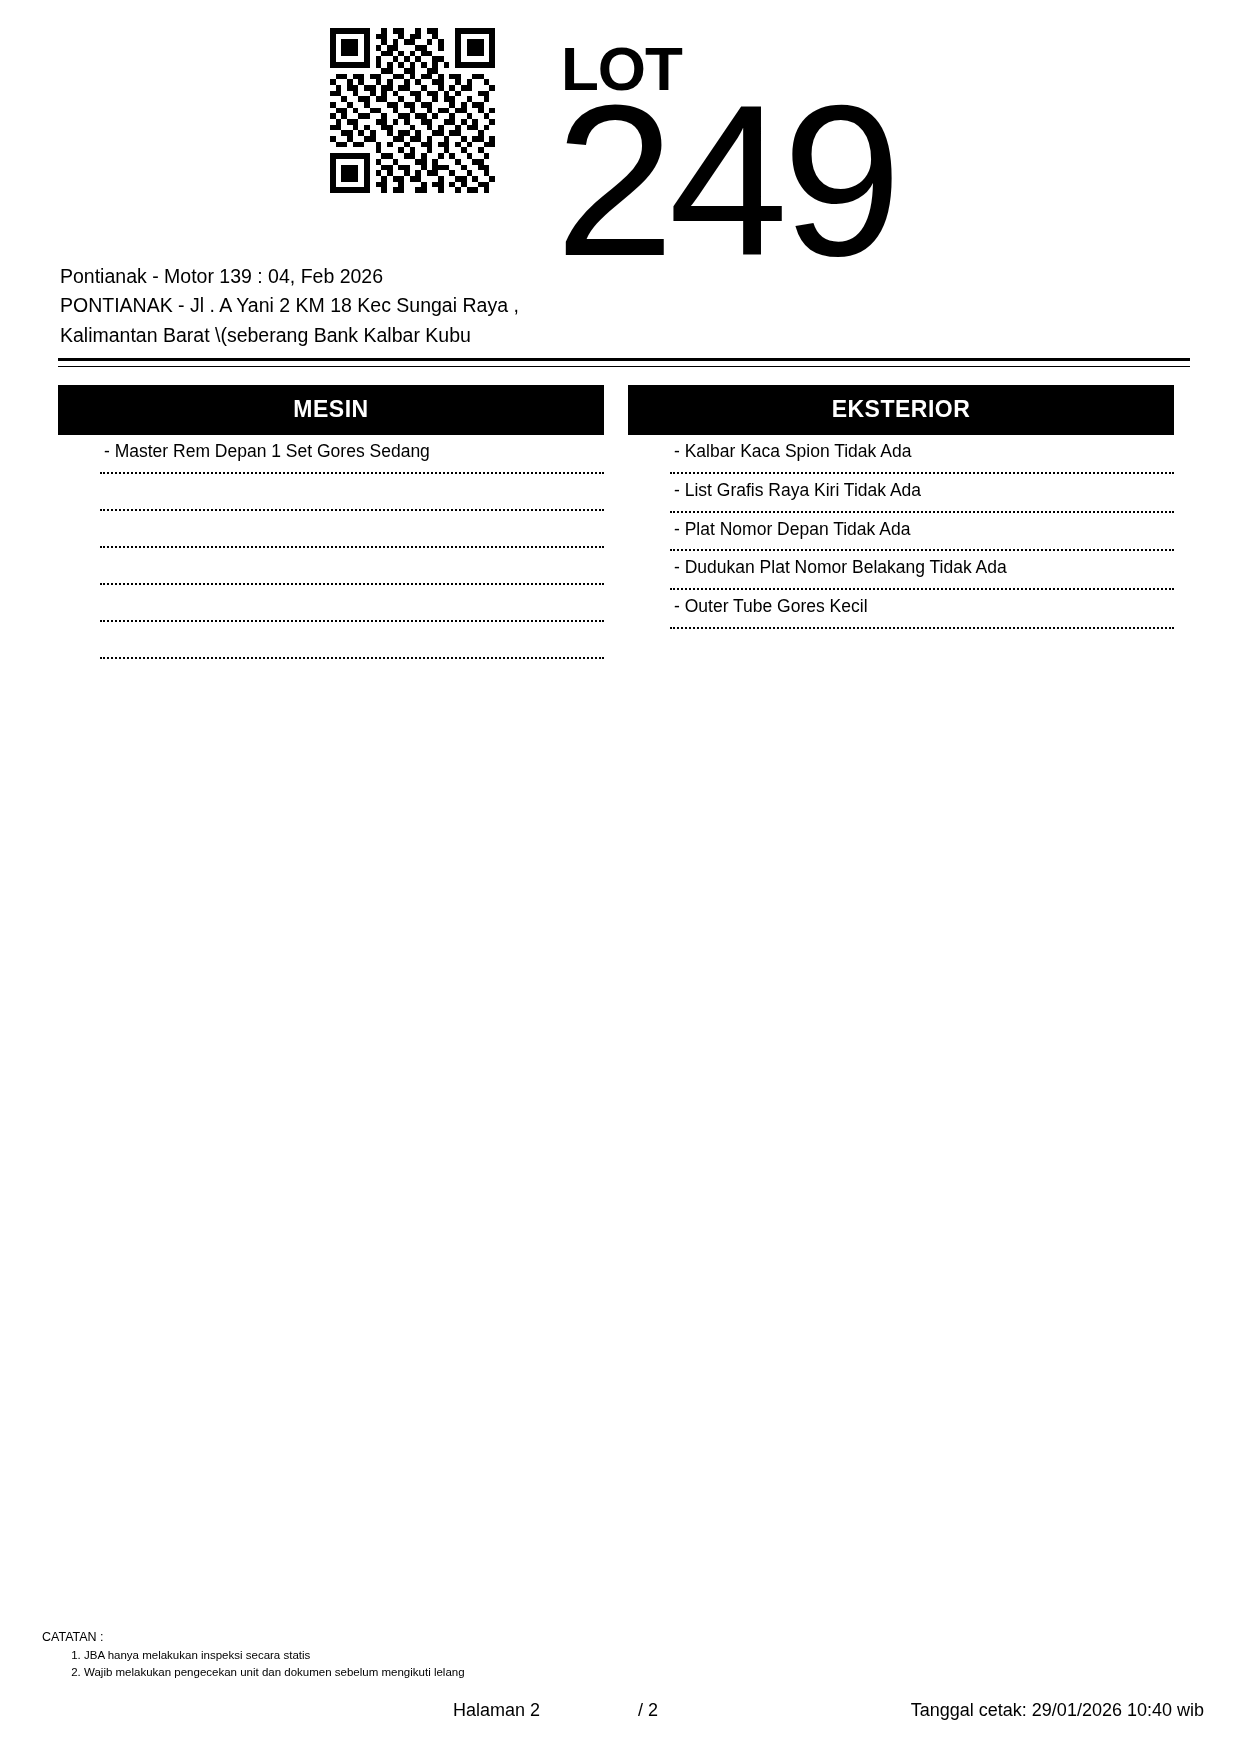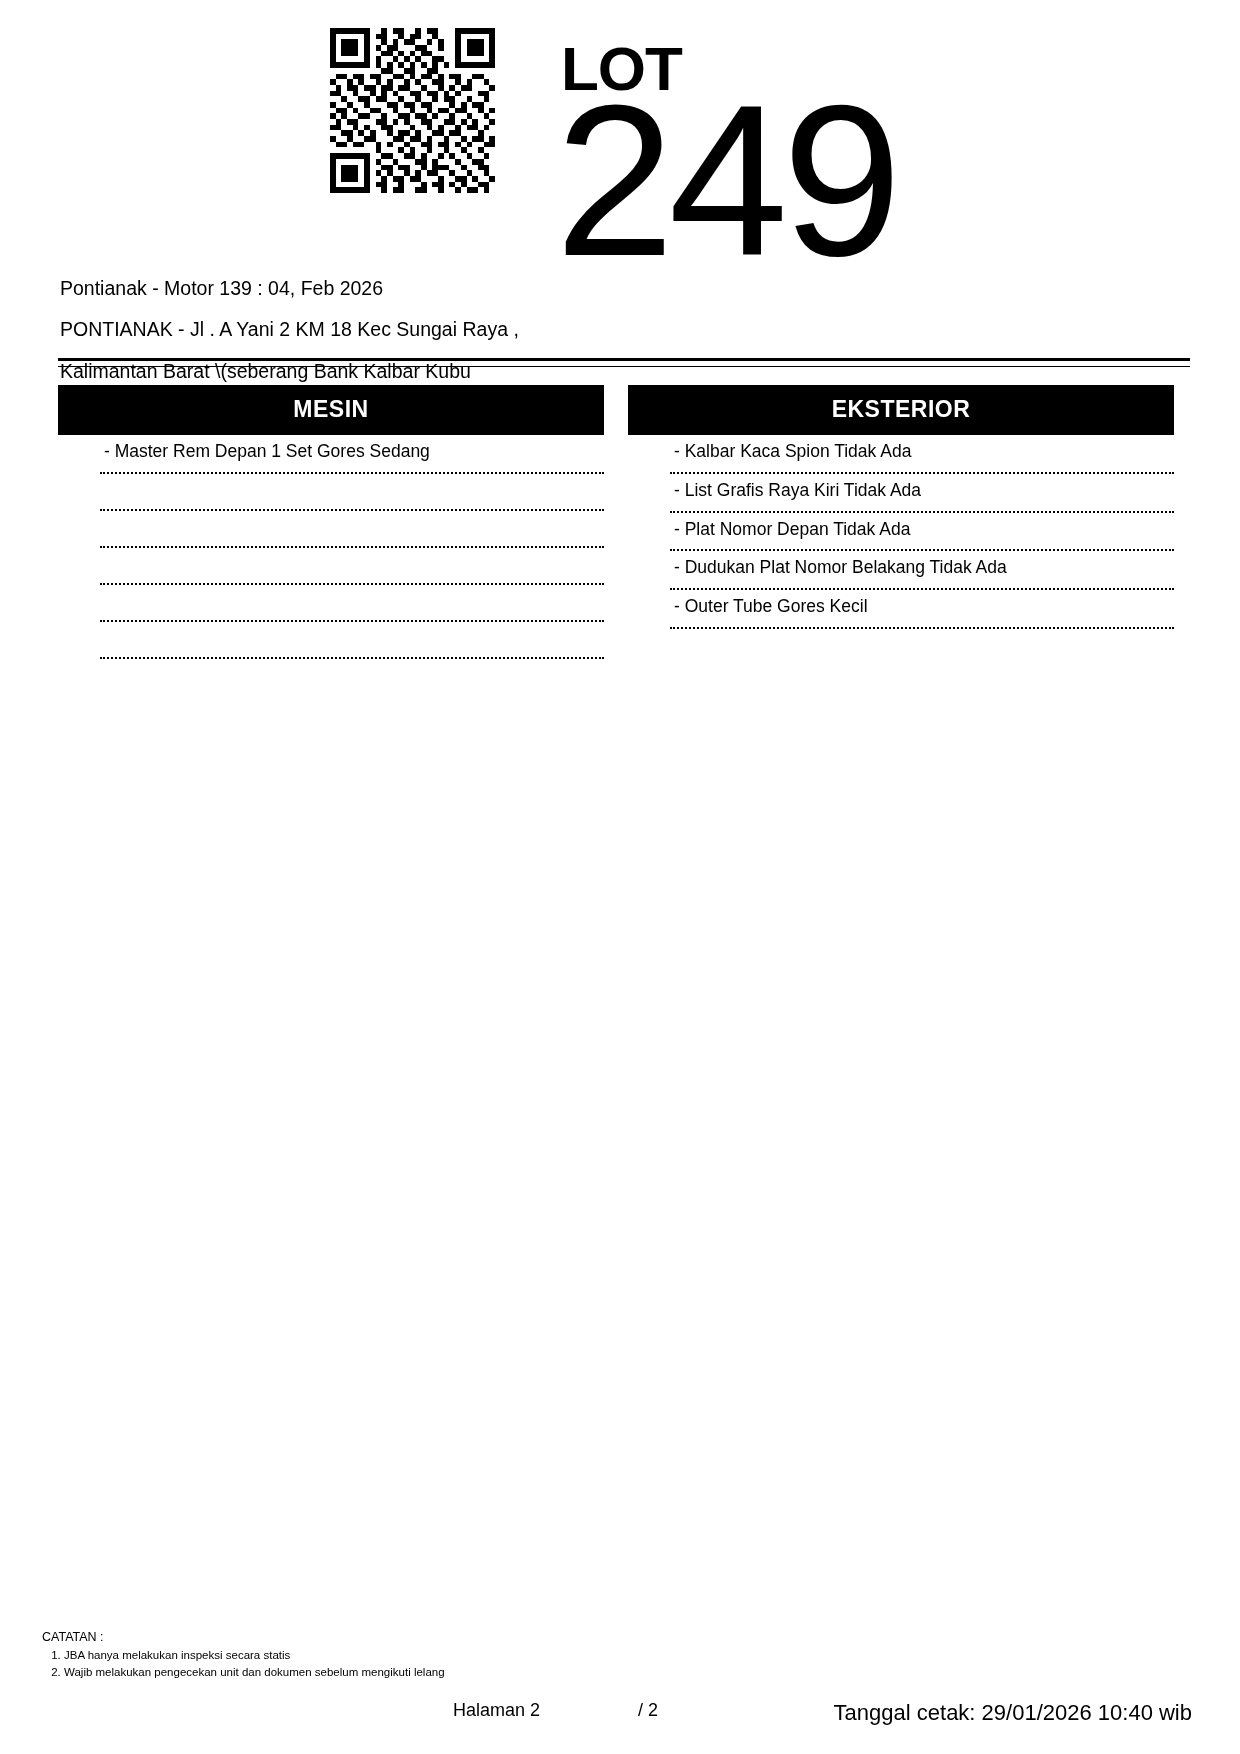--- a/index.html
+++ b/index.html
@@ -60,21 +60,21 @@
   }
 
   .meta {
     position: absolute;
     left: 60px;
     top: 262px;
     font-size: 19.5px;
     line-height: 1.5;
     width: 560px;
   }
-  .meta div { white-space: nowrap; margin-top: 12px; }
+  .meta div { white-space: nowrap; }
 
   .rule-thick {
     position: absolute;
     left: 58px;
     right: 50px;
     top: 358px;
     border-top: 3px solid #000;
   }
   .rule-thin {
     position: absolute;
@@ -124,21 +124,21 @@
     left: 42px;
     top: 1628px;
     font-size: 12.5px;
     line-height: 1.5;
   }
   .notes .note-title { font-size: 12.5px; }
   .notes ol {
     margin: 0;
     padding-left: 22px;
   }
-  .notes li { font-size: 11.5px; }
+  .notes li { font-size: 11.5px; margin-left: 20px; }
 
   .footline {
     position: absolute;
     left: 0;
     right: 0;
     top: 1700px;
     height: 40px;
   }
   .page-num {
     position: absolute;
@@ -147,23 +147,23 @@
     font-size: 18px;
   }
   .page-total {
     position: absolute;
     left: 638px;
     top: 0;
     font-size: 18px;
   }
   .print-date {
     position: absolute;
-    right: 48px;
+    right: 36px;
     top: 0;
-    font-size: 22px;
+    font-size: 18px;
   }
 </style>
 </head>
 <body>
 
 <div class="page">
 
   <div class="header">
 
     <svg class="qr" viewBox="0 0 29 29" shape-rendering="crispEdges">

